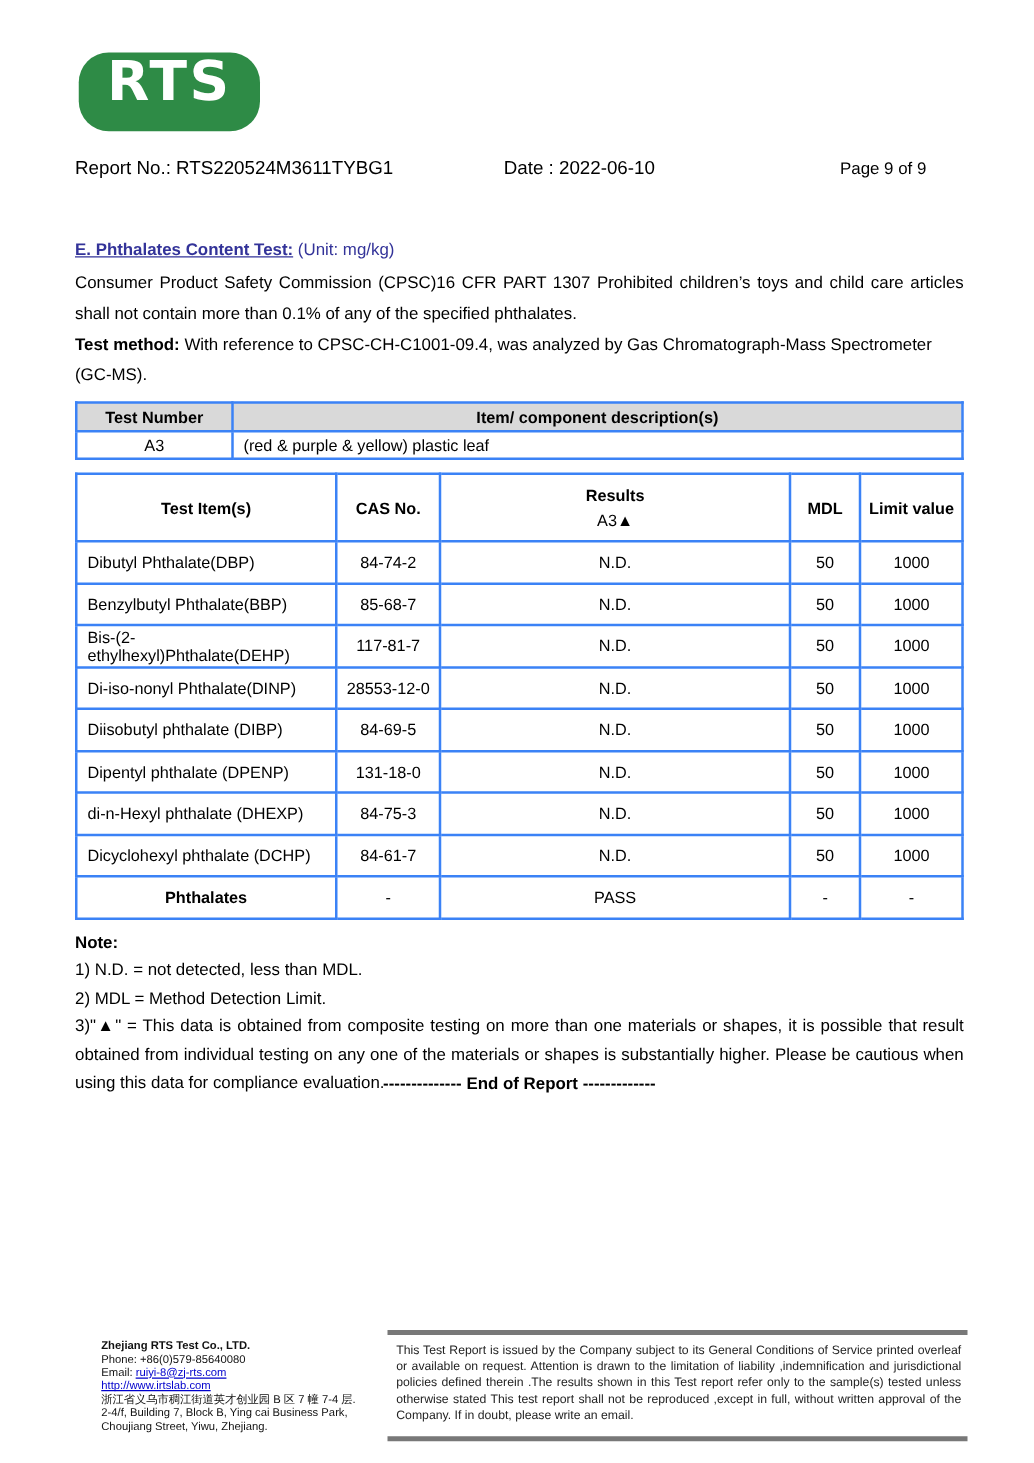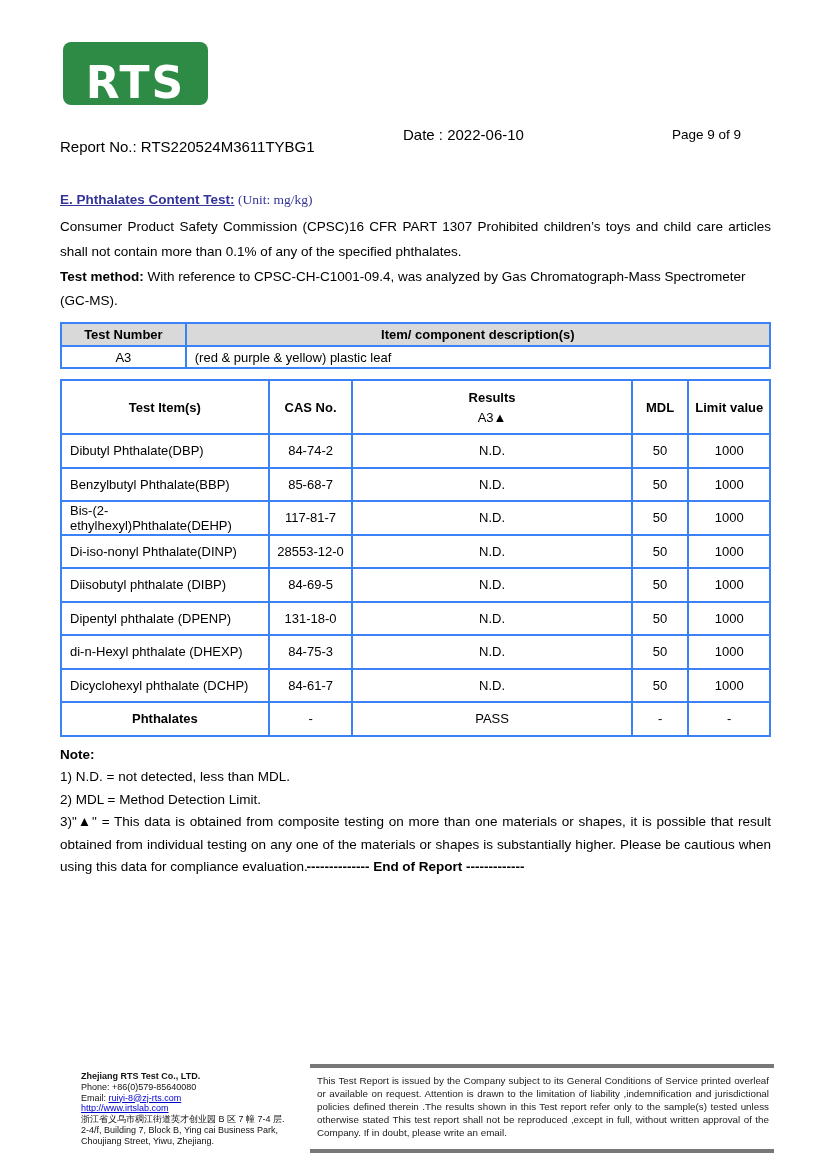--- a/index.html
+++ b/index.html
@@ -15,48 +15,48 @@
   }
 
   
   .logo {
     position: absolute;
     left: 63px;
     top: 42px;
     width: 145px;
     height: 63px;
     background: var(--logo_green, #2e8b46);
-    border-radius: 8px;
+    border-radius: 24px;
     display: flex;
-    align-items: flex-end;
+    align-items: flex-start;
     justify-content: center;
   }
   .logo-text {
     font-family: "DejaVu Sans", sans-serif;
     font-weight: bold;
     font-size: 44px;
     color: #fff;
     letter-spacing: 2px;
     line-height: 1;
     padding-top: 2px;
   }
   .report-row { position: absolute; top: 126px; left: 0; width: 100%; height: 20px; font-size: 15px; }
-  .report-no { position: absolute; left: 60px; margin-top: 12px; }
+  .report-no { position: absolute; left: 60px; }
   .report-date { position: absolute; left: 403px; }
   .report-page { position: absolute; left: 672px; font-size: 13.5px; top: 1px; }
 
   
   .content { position: absolute; left: 60px; top: 192px; width: 711px; }
   .section-heading { font-size: 13.5px; margin: 0 0 6px 0; }
   .section-title {
     color: var(--heading_blue, #333399);
     font-weight: bold;
     text-decoration: underline;
   }
-  .section-unit { color: var(--heading_blue, #333399); font-weight: normal; font-family: Liberation Serif, serif; }
+  .section-unit { color: var(--heading_blue, #333399); font-weight: normal; }
   .intro {
     margin: 6px 0 0 0;
     font-size: 13.5px;
     line-height: 25px;
     text-align: justify;
   }
   .test-method { margin: 1px 0 0 0; font-size: 13.5px; line-height: 24px; }
   .bold { font-weight: bold; }
 
   table { border-collapse: collapse; width: 711px; font-size: 13px; table-layout: fixed; }

